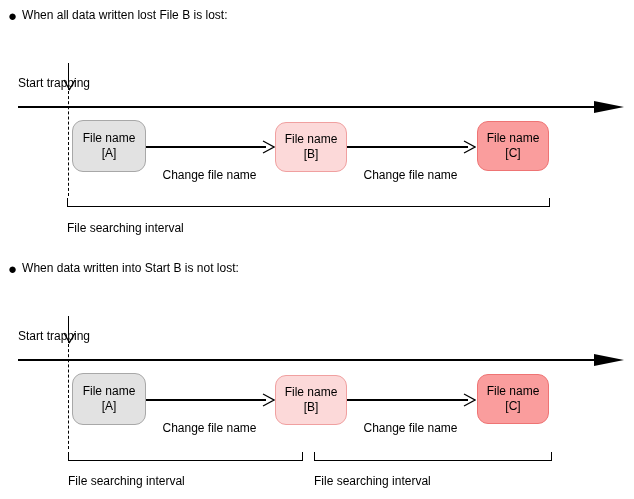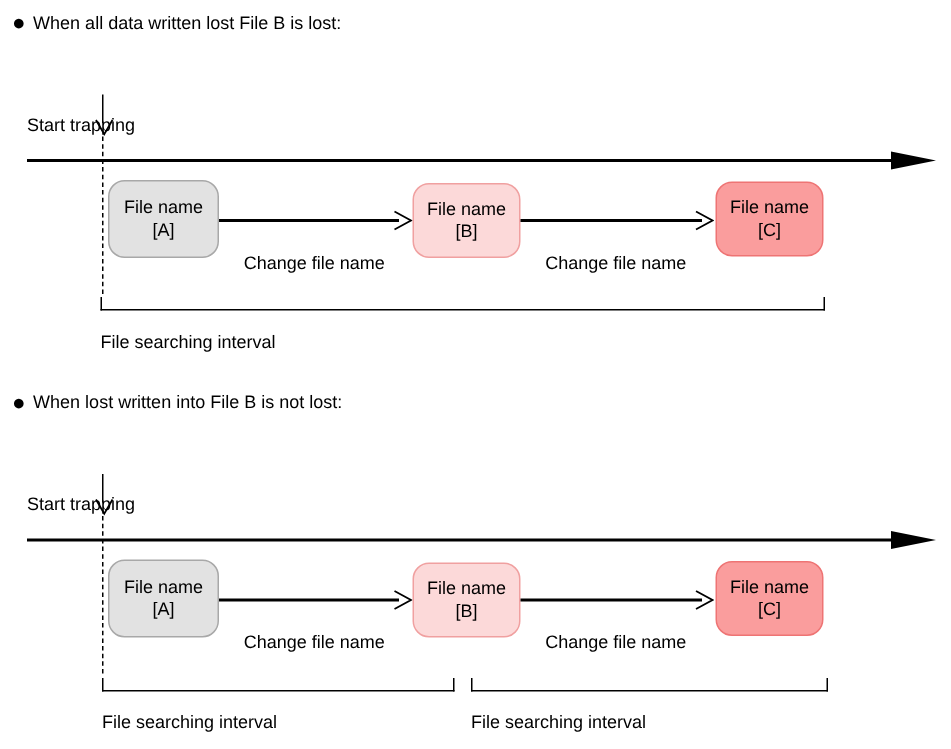--- a/index.html
+++ b/index.html
@@ -113,21 +113,21 @@
       <path d="M1 1 L12 7 L1 13" fill="none" stroke="#000" stroke-width="1.2"></path>
     </svg>
 
     <div class="bracket bracket-full"></div>
     <div class="interval-label ilabel-full">File searching interval</div>
   </div>
 
   <div class="section sec2">
     <div class="heading">
       <span class="bullet">●</span>
-      <span>When lost written into File B is not lost:</span>
+      <span>When data written into Start B is not lost:</span>
     </div>
 
     <div class="start-label">Start trapping</div>
     <div class="varrow-line"></div>
     <svg class="varrow-head" viewBox="0 0 13 12">
       <path d="M1 1 L6.5 10.5 L12 1" fill="none" stroke="#000" stroke-width="1.2"></path>
     </svg>
 
     <div class="timeline"></div>
     <div class="timeline-head"></div>

